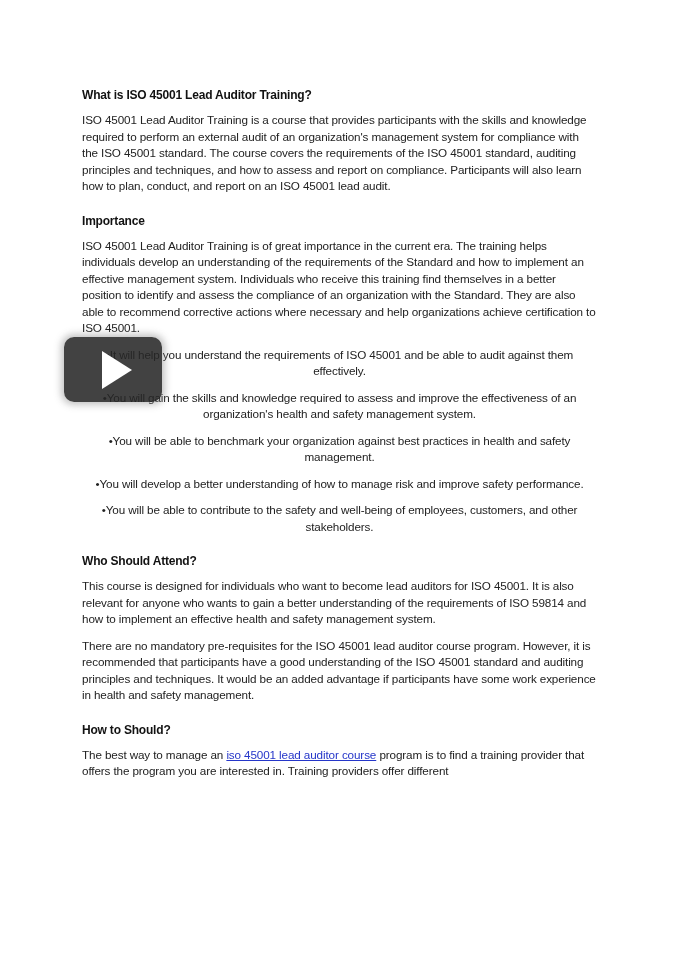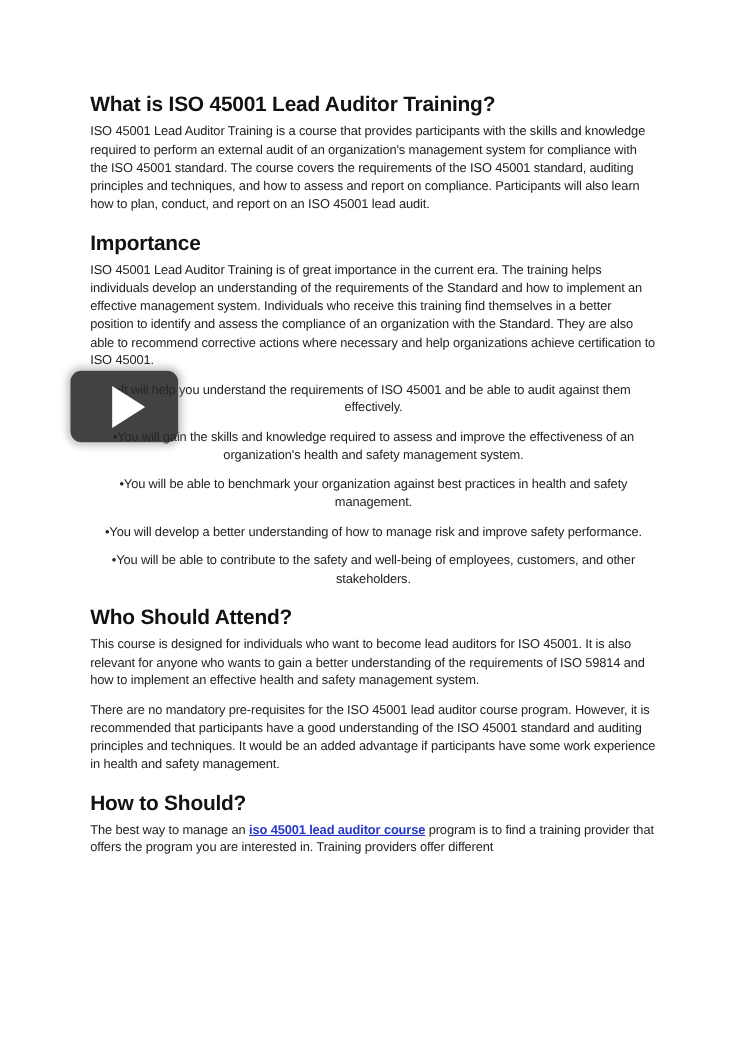--- a/index.html
+++ b/index.html
@@ -19,33 +19,33 @@
     position: absolute;
     left: 82px;
     top: 86px;
     width: 515px;
     color: #222222;
     font-size: 11.7px;
     line-height: 16.5px;
     letter-spacing: -0.12px;
   }
   .content h1, .content h2 {
-    font-size: 19px;
+    font-size: 12px;
     line-height: 19px;
     font-weight: bold;
     color: #121212;
     letter-spacing: -0.2px;
     margin: 17px 0 7px 0;
   }
   .content h1 { margin-top: 0; }
   .content p { margin: 0 0 10px 0; }
   .content p.bullet { margin: 0 0 10px 0; text-align: center; }
   a.doc-link {
     color: #2536c9;
-    font-weight: bold;
+    font-weight: normal;
     text-decoration: underline;
     cursor: pointer;
   }
   
   .play-button {
     position: absolute;
     left: 64px;
     top: 337px;
     width: 98px;
     height: 65px;

